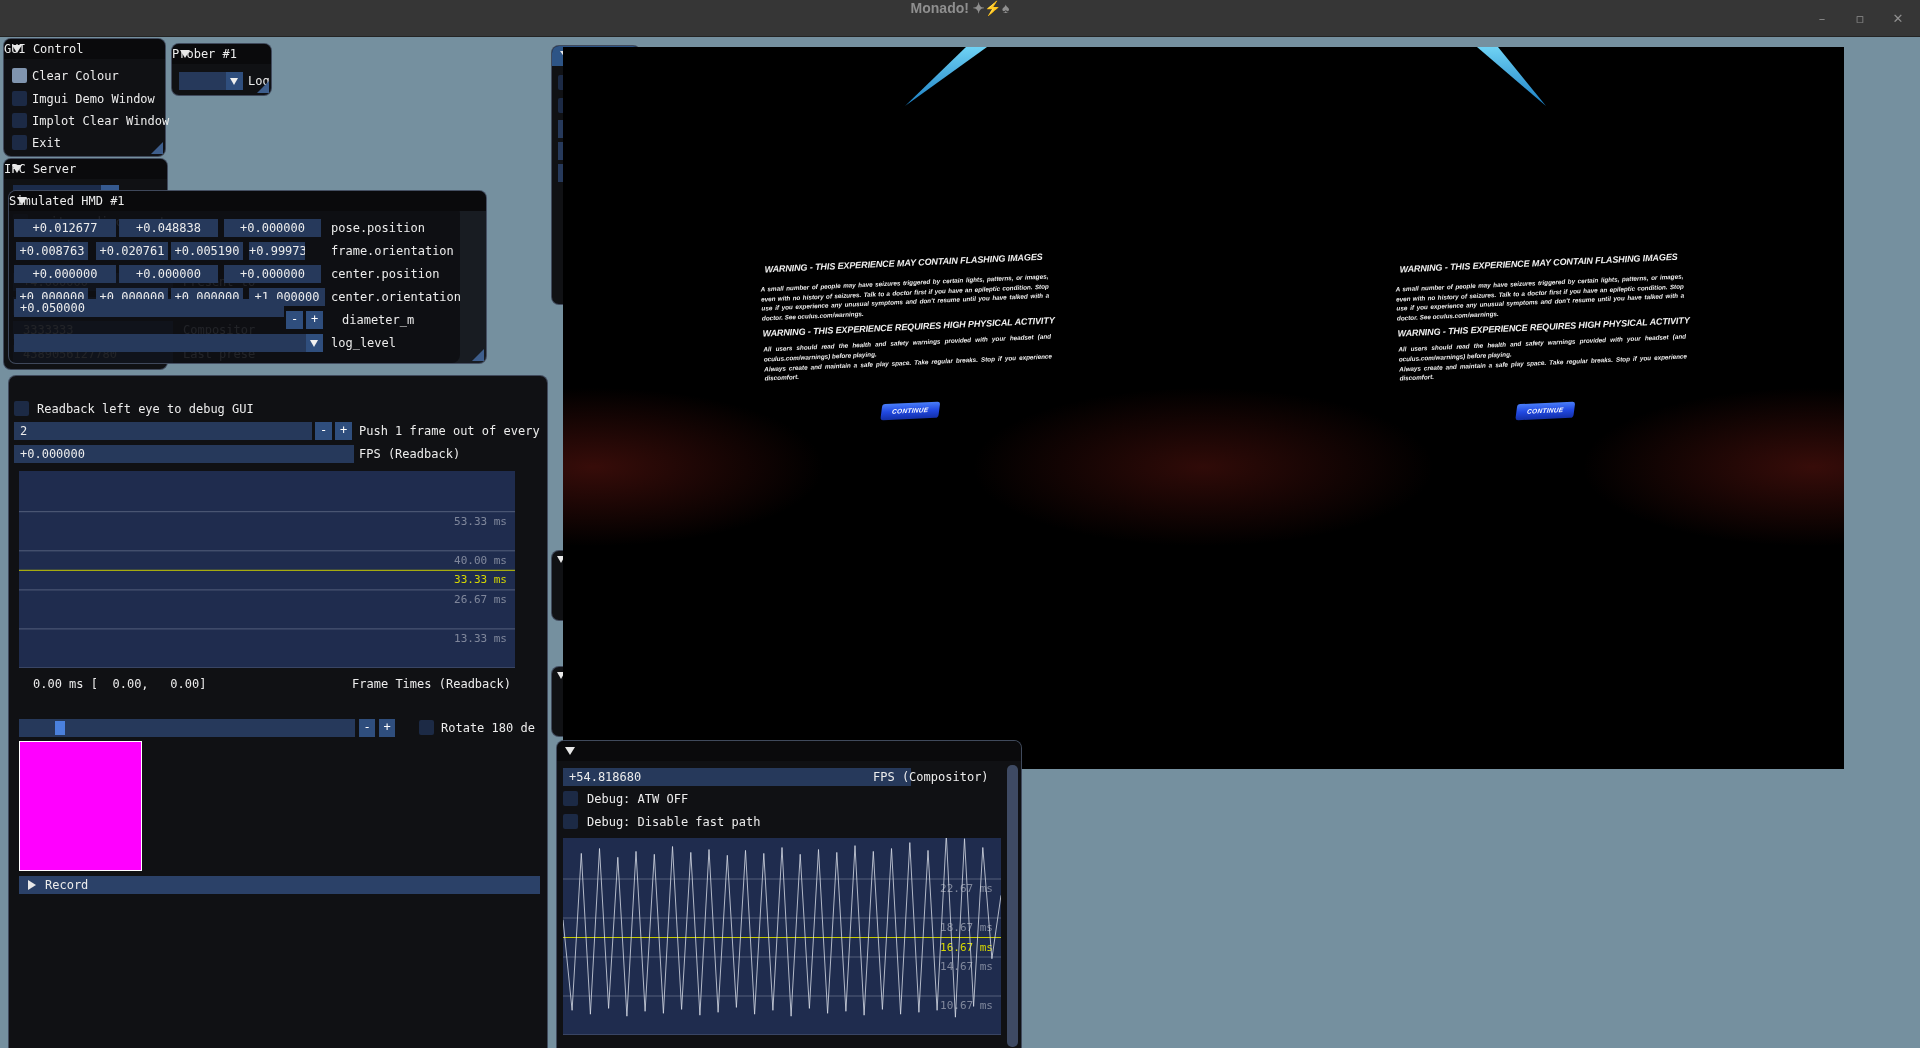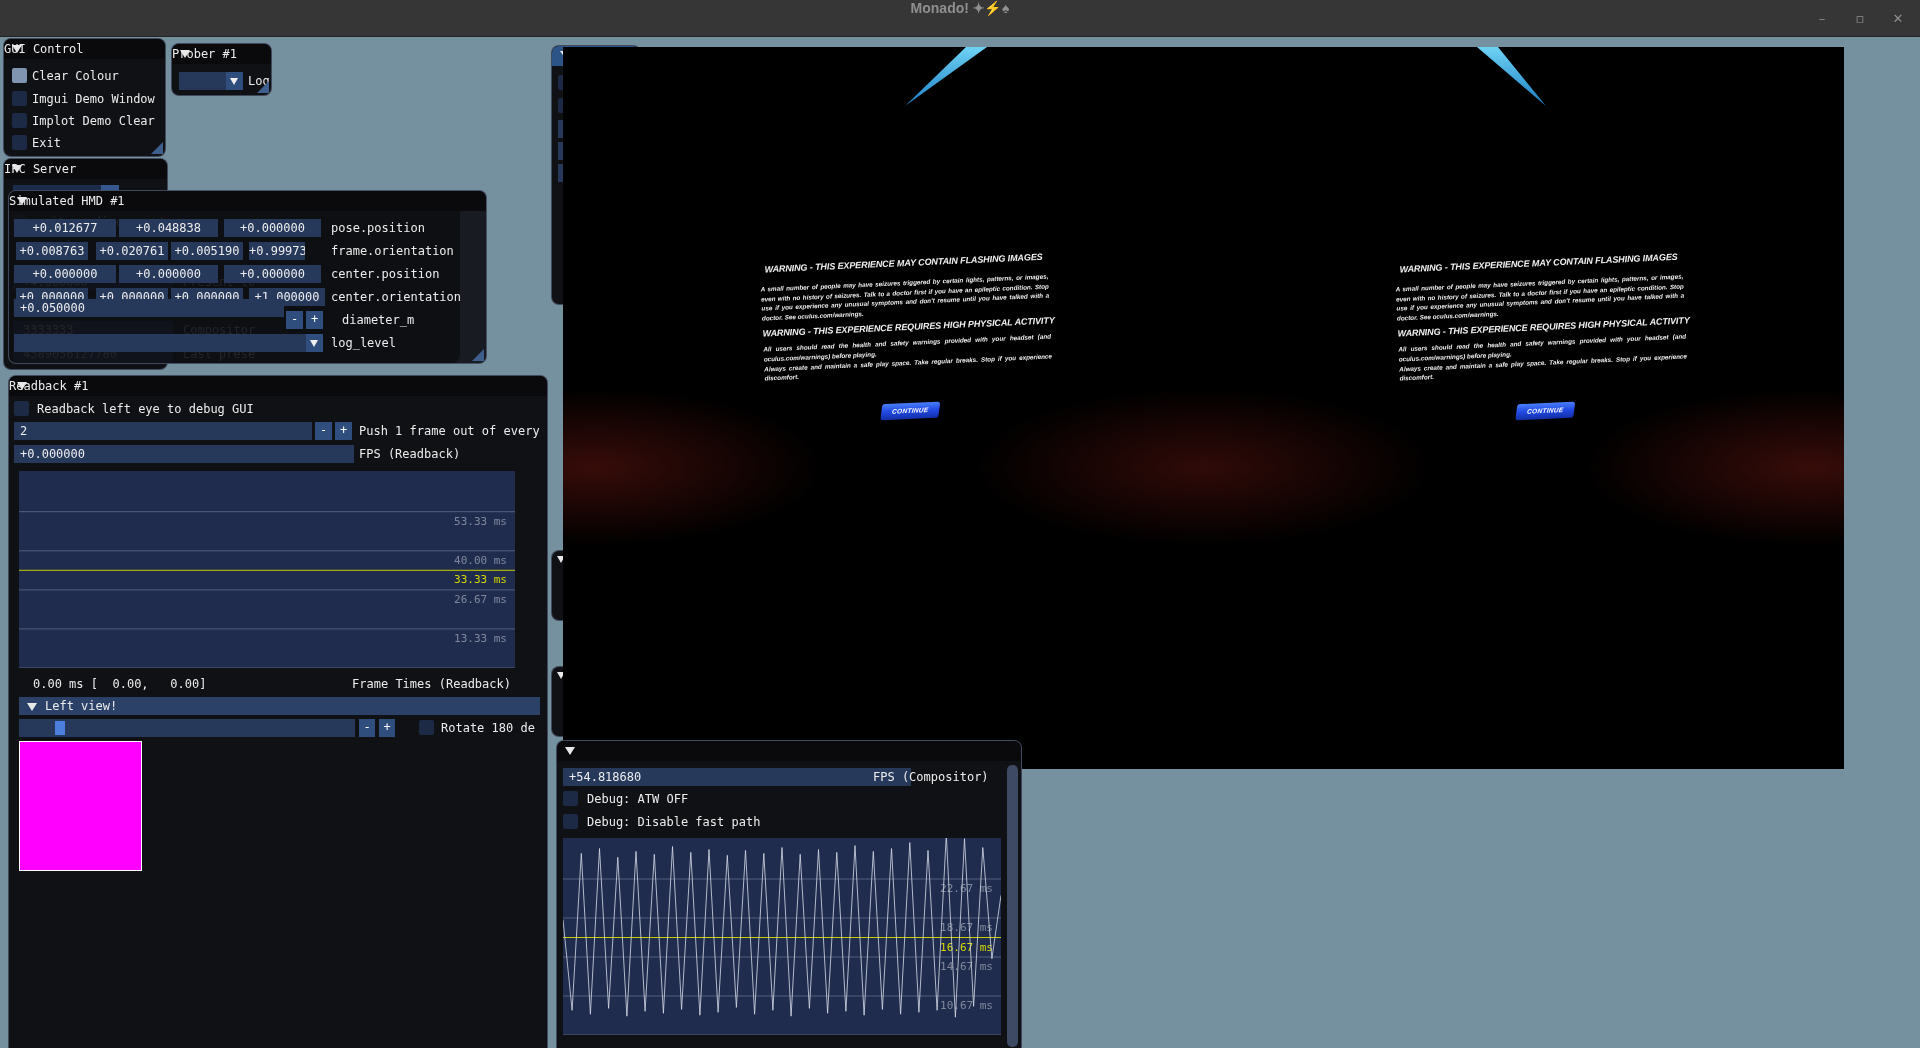--- a/index.html
+++ b/index.html
@@ -92,21 +92,21 @@
 <div class="win" id="win-gui">
   <div class="wtitle">
     <span class="arr-d"></span>
     <span>GUI Control</span>
   </div>
   <div class="cbx lit" style="left:8px;top:29px"></div>
   <div class="lbl" style="left:28px;top:28px">Clear Colour</div>
   <div class="cbx" style="left:8px;top:52px"></div>
   <div class="lbl" style="left:28px;top:51px">Imgui Demo Window</div>
   <div class="cbx" style="left:8px;top:74px"></div>
-  <div class="lbl" style="left:28px;top:73px">Implot Demo Clear</div>
+  <div class="lbl" style="left:28px;top:73px">Implot Clear Window</div>
   <div class="cbx" style="left:8px;top:96px"></div>
   <div class="lbl" style="left:28px;top:95px">Exit</div>
   <div class="grip"></div>
 </div>
 
 <div class="win" id="win-prober">
   <div class="wtitle">
     <span class="arr-d"></span>
     <span>Prober #1</span>
   </div>
@@ -192,24 +192,20 @@
 
   <div class="input" style="left:5px;top:143px;width:309px">
     
     <span class="combo-arrow"></span>
   </div>
   <div class="lbl" style="left:322px;top:143px">log_level</div>
   <div class="grip"></div>
 </div>
 
 <div class="win" id="win-readback">
-  <div class="wtitle">
-    <span class="arr-d"></span>
-    <span>Readback #1</span>
-  </div>
   <div class="cbx" style="left:5px;top:25px"></div>
   <div class="lbl" style="left:28px;top:24px">Readback left eye to debug GUI</div>
   <div class="input" style="left:5px;top:46px;width:298px">2</div>
   <div class="btn" style="left:306px;top:46px">-</div>
   <div class="btn" style="left:326px;top:46px">+</div>
   <div class="lbl" style="left:350px;top:46px">Push 1 frame out of every</div>
   <div class="input" style="left:5px;top:69px;width:340px">+0.000000</div>
   <div class="lbl" style="left:350px;top:69px">FPS (Readback)</div>
   <svg class="plot" id="rb-plot" style="left:10px;top:95px" width="496" height="197">
       <line x1="0" x2="496" y1="40.7" y2="40.7" class="gl"></line>
@@ -220,34 +216,34 @@
       <text x="488" y="112.3" class="tick-y">33.33 ms</text>
       <line x1="0" x2="496" y1="118.9" y2="118.9" class="gl"></line>
       <text x="488" y="131.9" class="tick">26.67 ms</text>
       <line x1="0" x2="496" y1="157.9" y2="157.9" class="gl"></line>
       <text x="488" y="170.9" class="tick">13.33 ms</text>
       <line x1="0" x2="496" y1="197.0" y2="197.0" class="gl"></line>
       <text x="488" y="210" class="tick">0.00 ms</text>
     </svg>
   <div class="lbl" style="left:24px;top:299px">0.00 ms [  0.00,   0.00]</div>
   <div class="lbl" style="right:36px;top:299px">Frame Times (Readback)</div>
-  <div class="hdr" style="left:10px;top:321px;width:521px">
-    <span class="arr-d"></span>
-    <span>Left view!</span>
-  </div>
   <div class="input ctr" style="left:10px;top:343px;width:336px">
     
   </div>
   <div style="position:absolute;left:46px;top:345px;width:10px;height:14px;background:#4A80DC"></div>
   <div class="btn" style="left:350px;top:343px;width:16px">-</div>
   <div class="btn" style="left:370px;top:343px;width:16px">+</div>
   <div class="cbx" style="left:410px;top:344px"></div>
   <div class="lbl" style="left:432px;top:343px">Rotate 180 de</div>
   <div style="position:absolute;left:10px;top:365px;width:123px;height:130px;background:#FF00FF;
        border:1.5px solid #FFF;box-sizing:border-box"></div>
+  <div class="hdr" style="left:10px;top:500px;width:521px">
+    <span class="arr-r"></span>
+    <span>Record</span>
+  </div>
 </div>
 
 <div class="win" id="win-sliver">
   <div class="wtitle active">
     <span class="arr-d" style="top:5px;border-top-width:7px"></span>
   </div>
   <div class="cbx" style="left:6px;top:29px"></div>
   <div class="cbx" style="left:6px;top:52px"></div>
   <div class="input" style="left:6px;top:74px;width:60px">1</div>
   <div class="input" style="left:6px;top:96px;width:60px">7</div>

